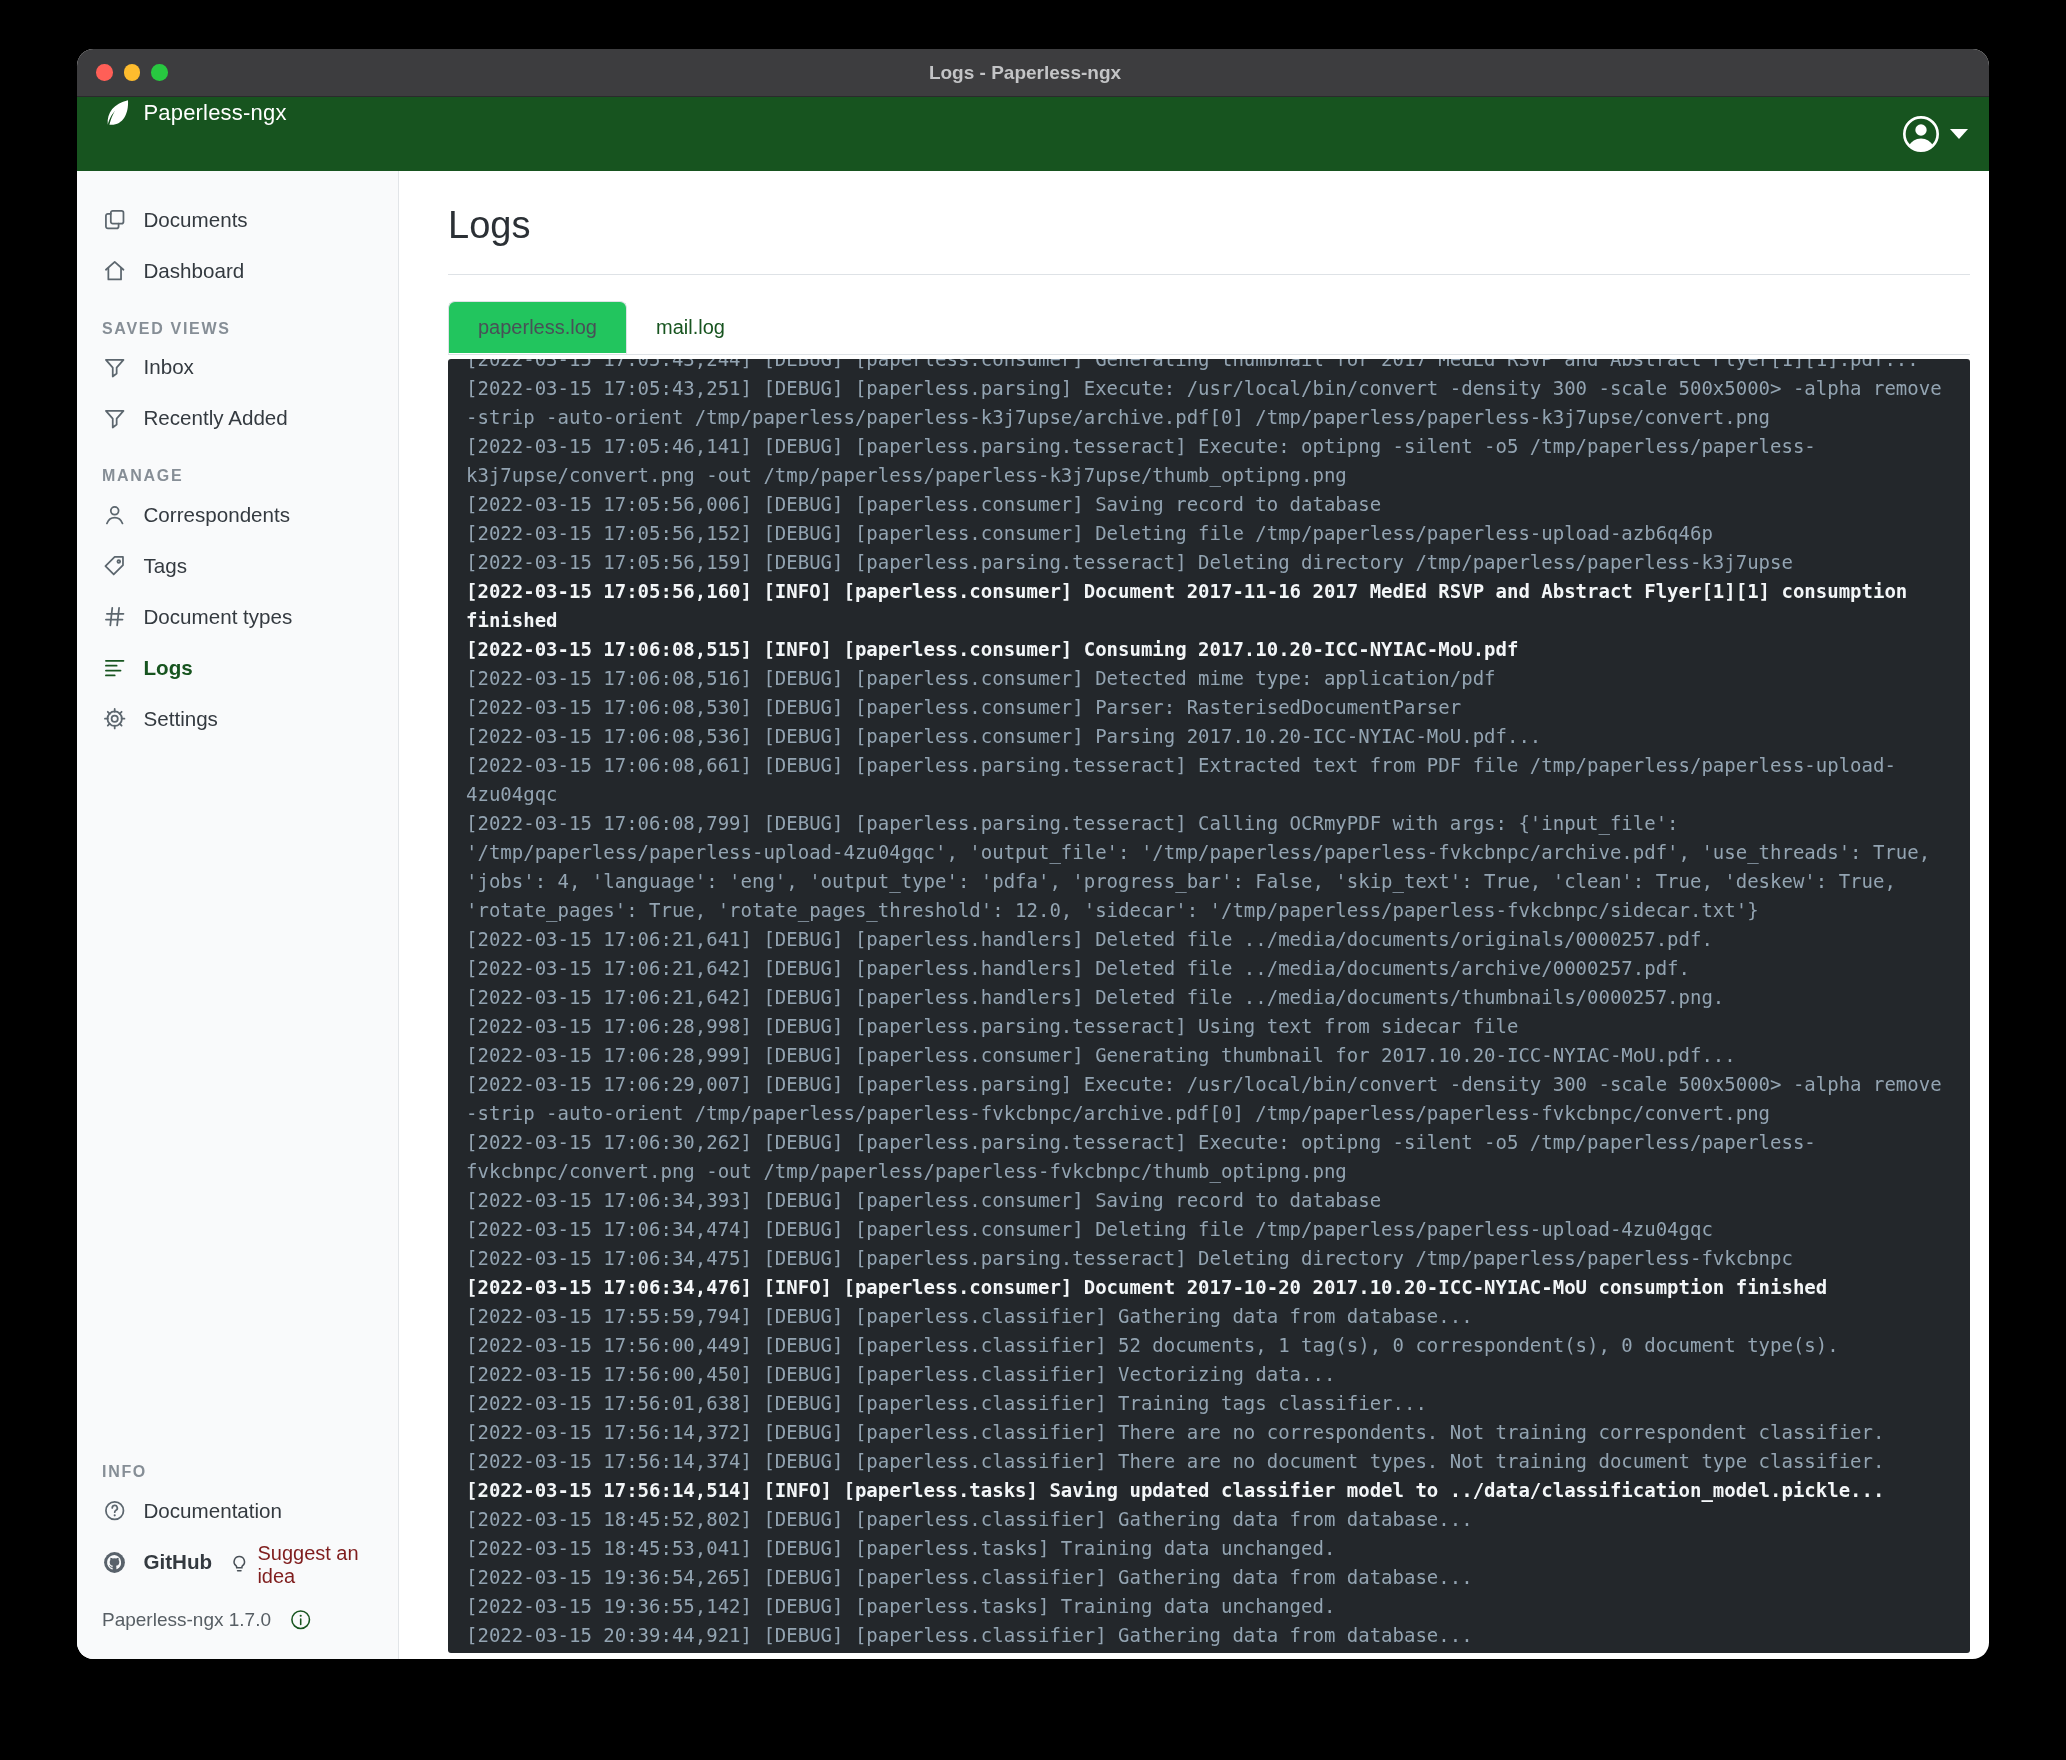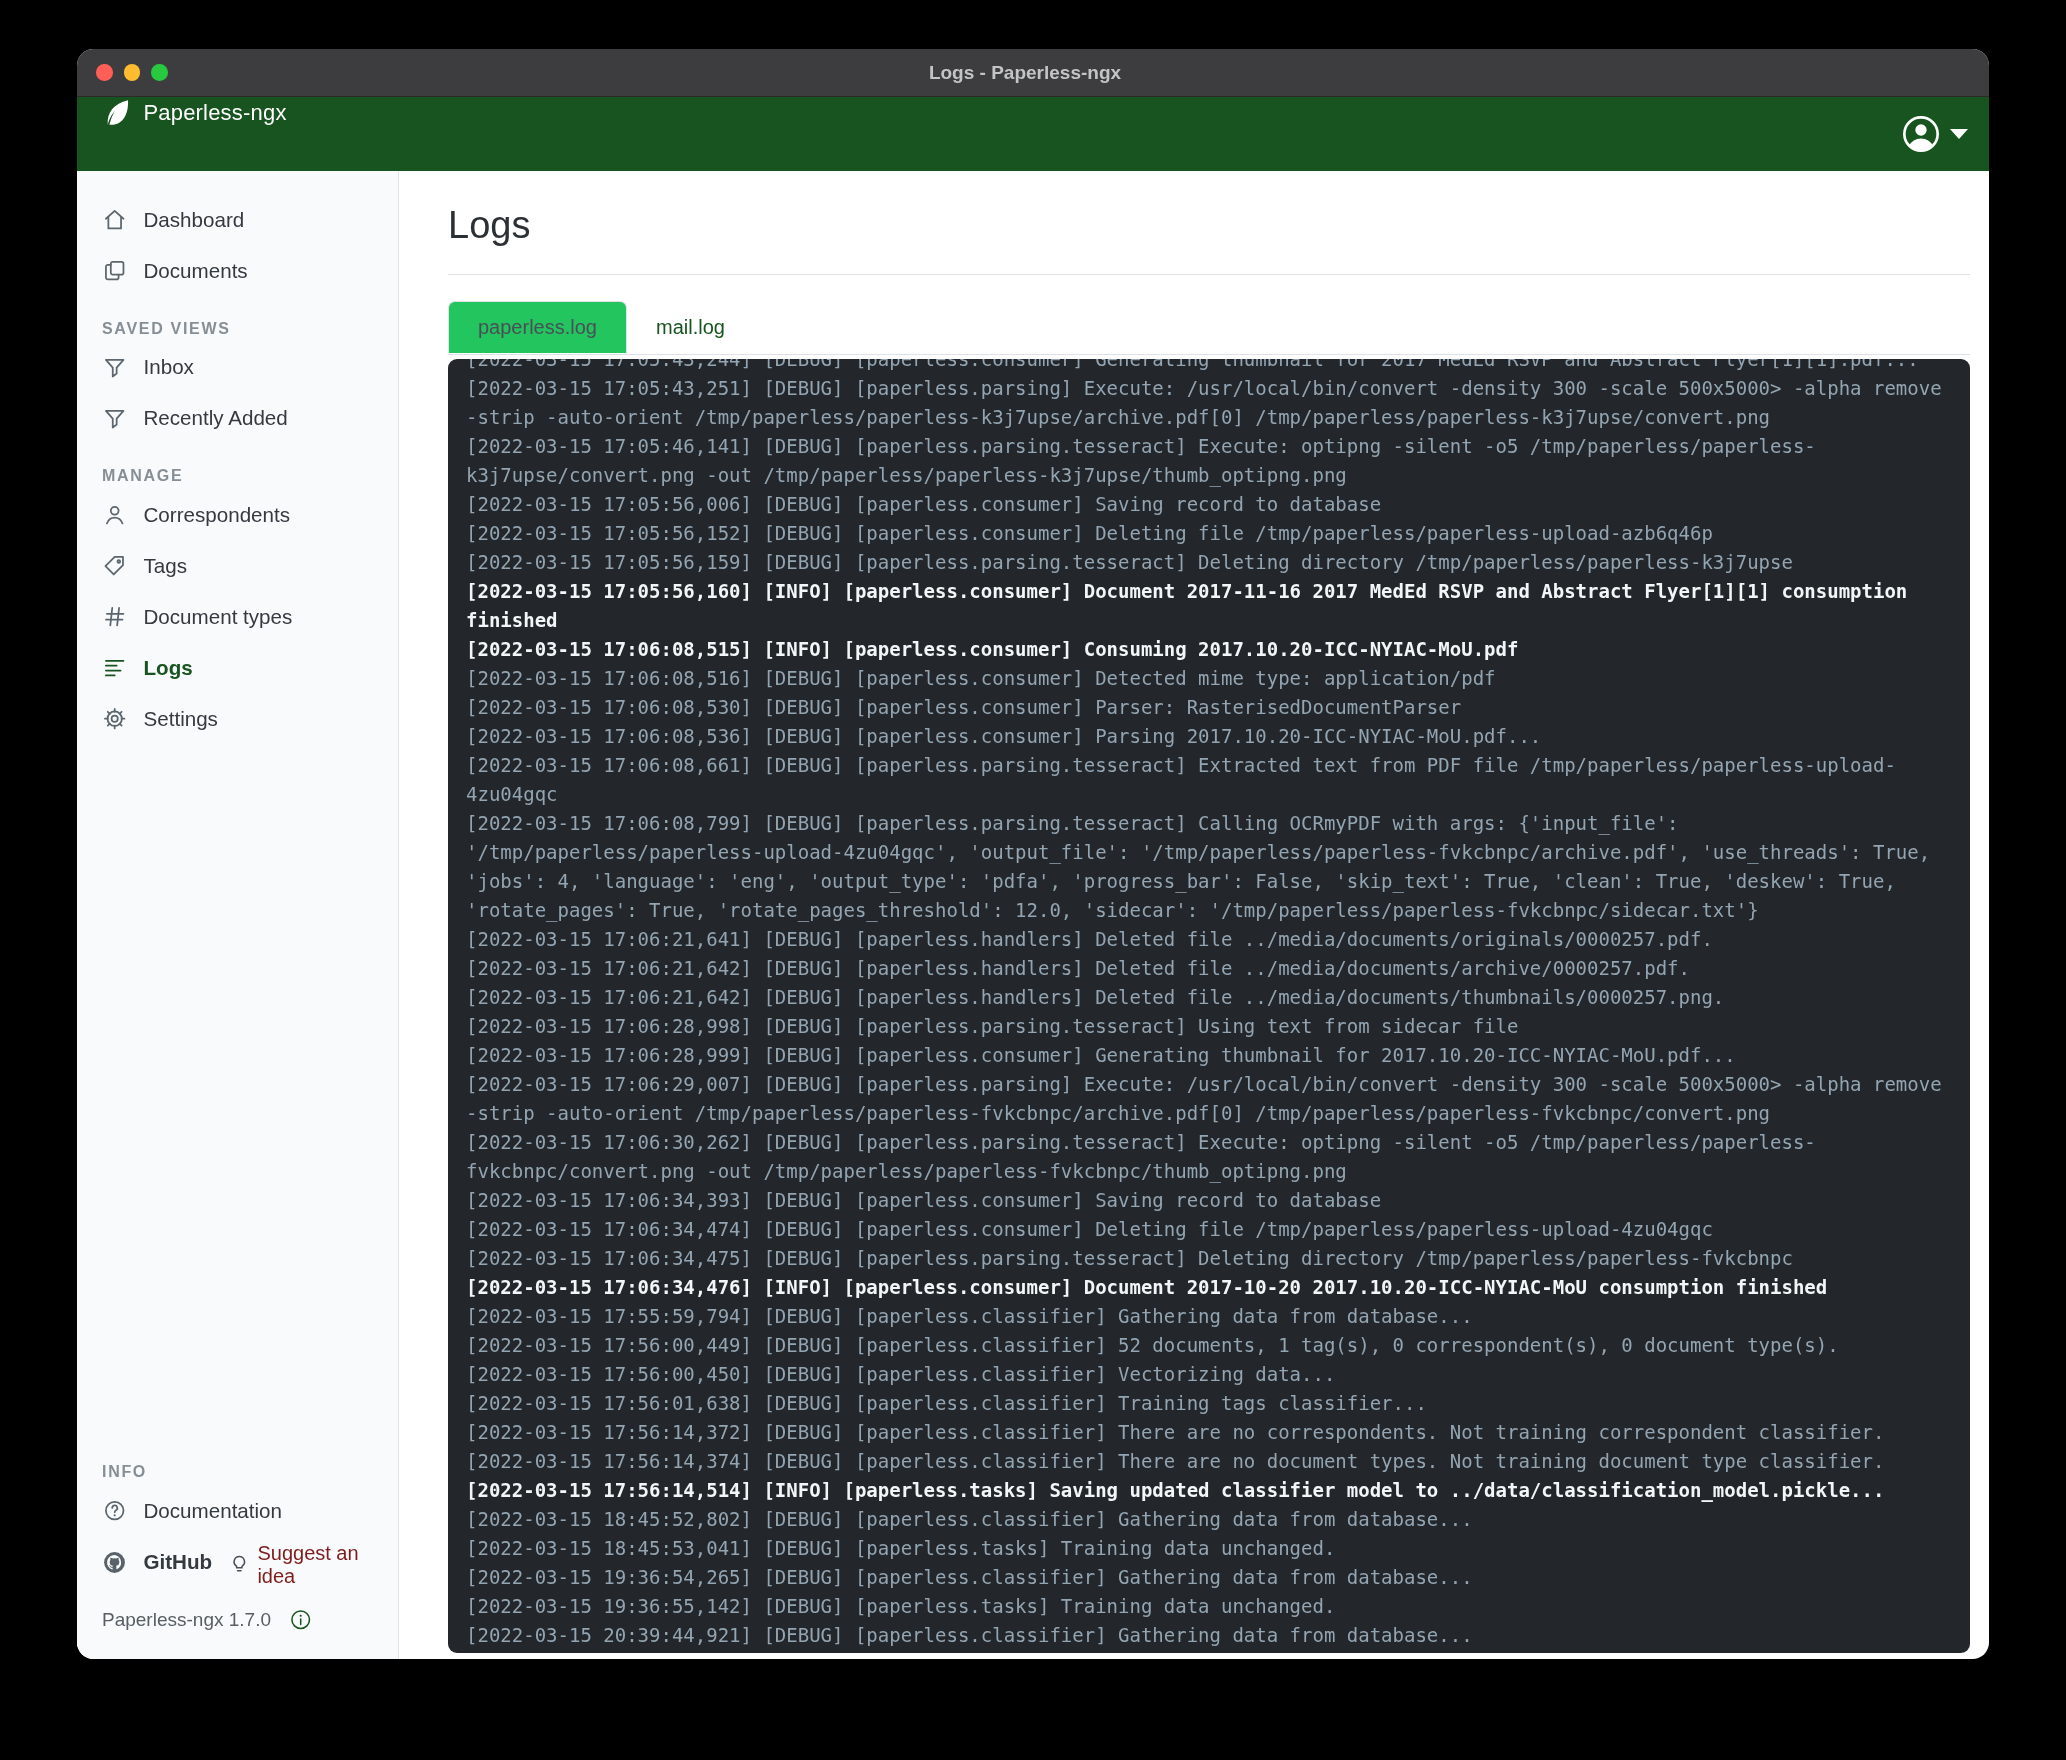--- a/index.html
+++ b/index.html
@@ -44,21 +44,21 @@
   
   .main{flex:1 1 auto;padding:32px 19px 0 49px;box-sizing:border-box;min-width:0;}
   .page-title{font-size:38px;font-weight:500;color:#2b3035;margin:0;line-height:1.2;}
   .rule{border:none;border-top:0.7px solid #dee2e6;margin:25px 0 0 0;}
   .tabs{display:flex;margin-top:26px;border-bottom:0.7px solid #dee2e6;align-items:flex-end;}
   .tab{font-size:20px;padding:14.4px 29px;cursor:pointer;}
   .tab.active{color:#495057;background:#22c55e;border:0.7px solid #dee2e6;border-bottom:0.7px solid #fff;
               border-radius:6.9px 6.9px 0 0;margin-bottom:-0.7px;}
   .tab.link{color:#17541f;}
   
-  .log-panel{margin-top:4.1px;height:1294px;background:#23272b;border-radius:9px;overflow:hidden;
+  .log-panel{margin-top:4.1px;height:1294px;background:#23272b;border-radius:3px;overflow:hidden;
              padding:0 18px;box-sizing:border-box;}
   .log-scroll{margin-top:-13.7px;font-family:"DejaVu Sans Mono","Liberation Mono",monospace;
               font-size:19px;line-height:29px;color:#93a4b2;
               white-space:pre-wrap;overflow-wrap:break-word;word-break:normal;}
   .log-line.info{color:#f3f6f8;font-weight:700;}
   svg{display:block;}
 </style>
 </head>
 <body>
 
@@ -95,34 +95,34 @@
       </div>
     </div>
 
     <div class="appbody">
 
       <div class="sidebar">
         <div id="sidebar-sections">
             <div class="side-item">
               <span class="icon">
                 <svg width="23.4" height="23.4" viewBox="0 0 24 24" fill="none" stroke="currentColor" stroke-width="1.8" stroke-linecap="round" stroke-linejoin="round">
+                  <rect x="8" y="3" width="13" height="13" rx="2"></rect>
+                  <path d="M16 16v3a2 2 0 0 1-2 2H5a2 2 0 0 1-2-2V8a2 2 0 0 1 2-2h3"></path>
+                </svg>
+              </span>
+              <span>Documents</span>
+            </div>
+            <div class="side-item">
+              <span class="icon">
+                <svg width="23.4" height="23.4" viewBox="0 0 24 24" fill="none" stroke="currentColor" stroke-width="1.8" stroke-linecap="round" stroke-linejoin="round">
                   <path d="M3 11L12 3l9 8"></path>
                   <path d="M5.5 9.6V21h13V9.6"></path>
                 </svg>
               </span>
               <span>Dashboard</span>
-            </div>
-            <div class="side-item">
-              <span class="icon">
-                <svg width="23.4" height="23.4" viewBox="0 0 24 24" fill="none" stroke="currentColor" stroke-width="1.8" stroke-linecap="round" stroke-linejoin="round">
-                  <rect x="8" y="3" width="13" height="13" rx="2"></rect>
-                  <path d="M16 16v3a2 2 0 0 1-2 2H5a2 2 0 0 1-2-2V8a2 2 0 0 1 2-2h3"></path>
-                </svg>
-              </span>
-              <span>Documents</span>
             </div>
             <div class="side-header">SAVED VIEWS</div>
             <div class="side-item">
               <span class="icon">
                 <svg width="23.4" height="23.4" viewBox="0 0 24 24" fill="none" stroke="currentColor" stroke-width="1.8" stroke-linecap="round" stroke-linejoin="round">
                   <path d="M3 4h18l-7 8v6l-4 3v-9L3 4z"></path>
                 </svg>
               </span>
               <span>Inbox</span>
             </div>

